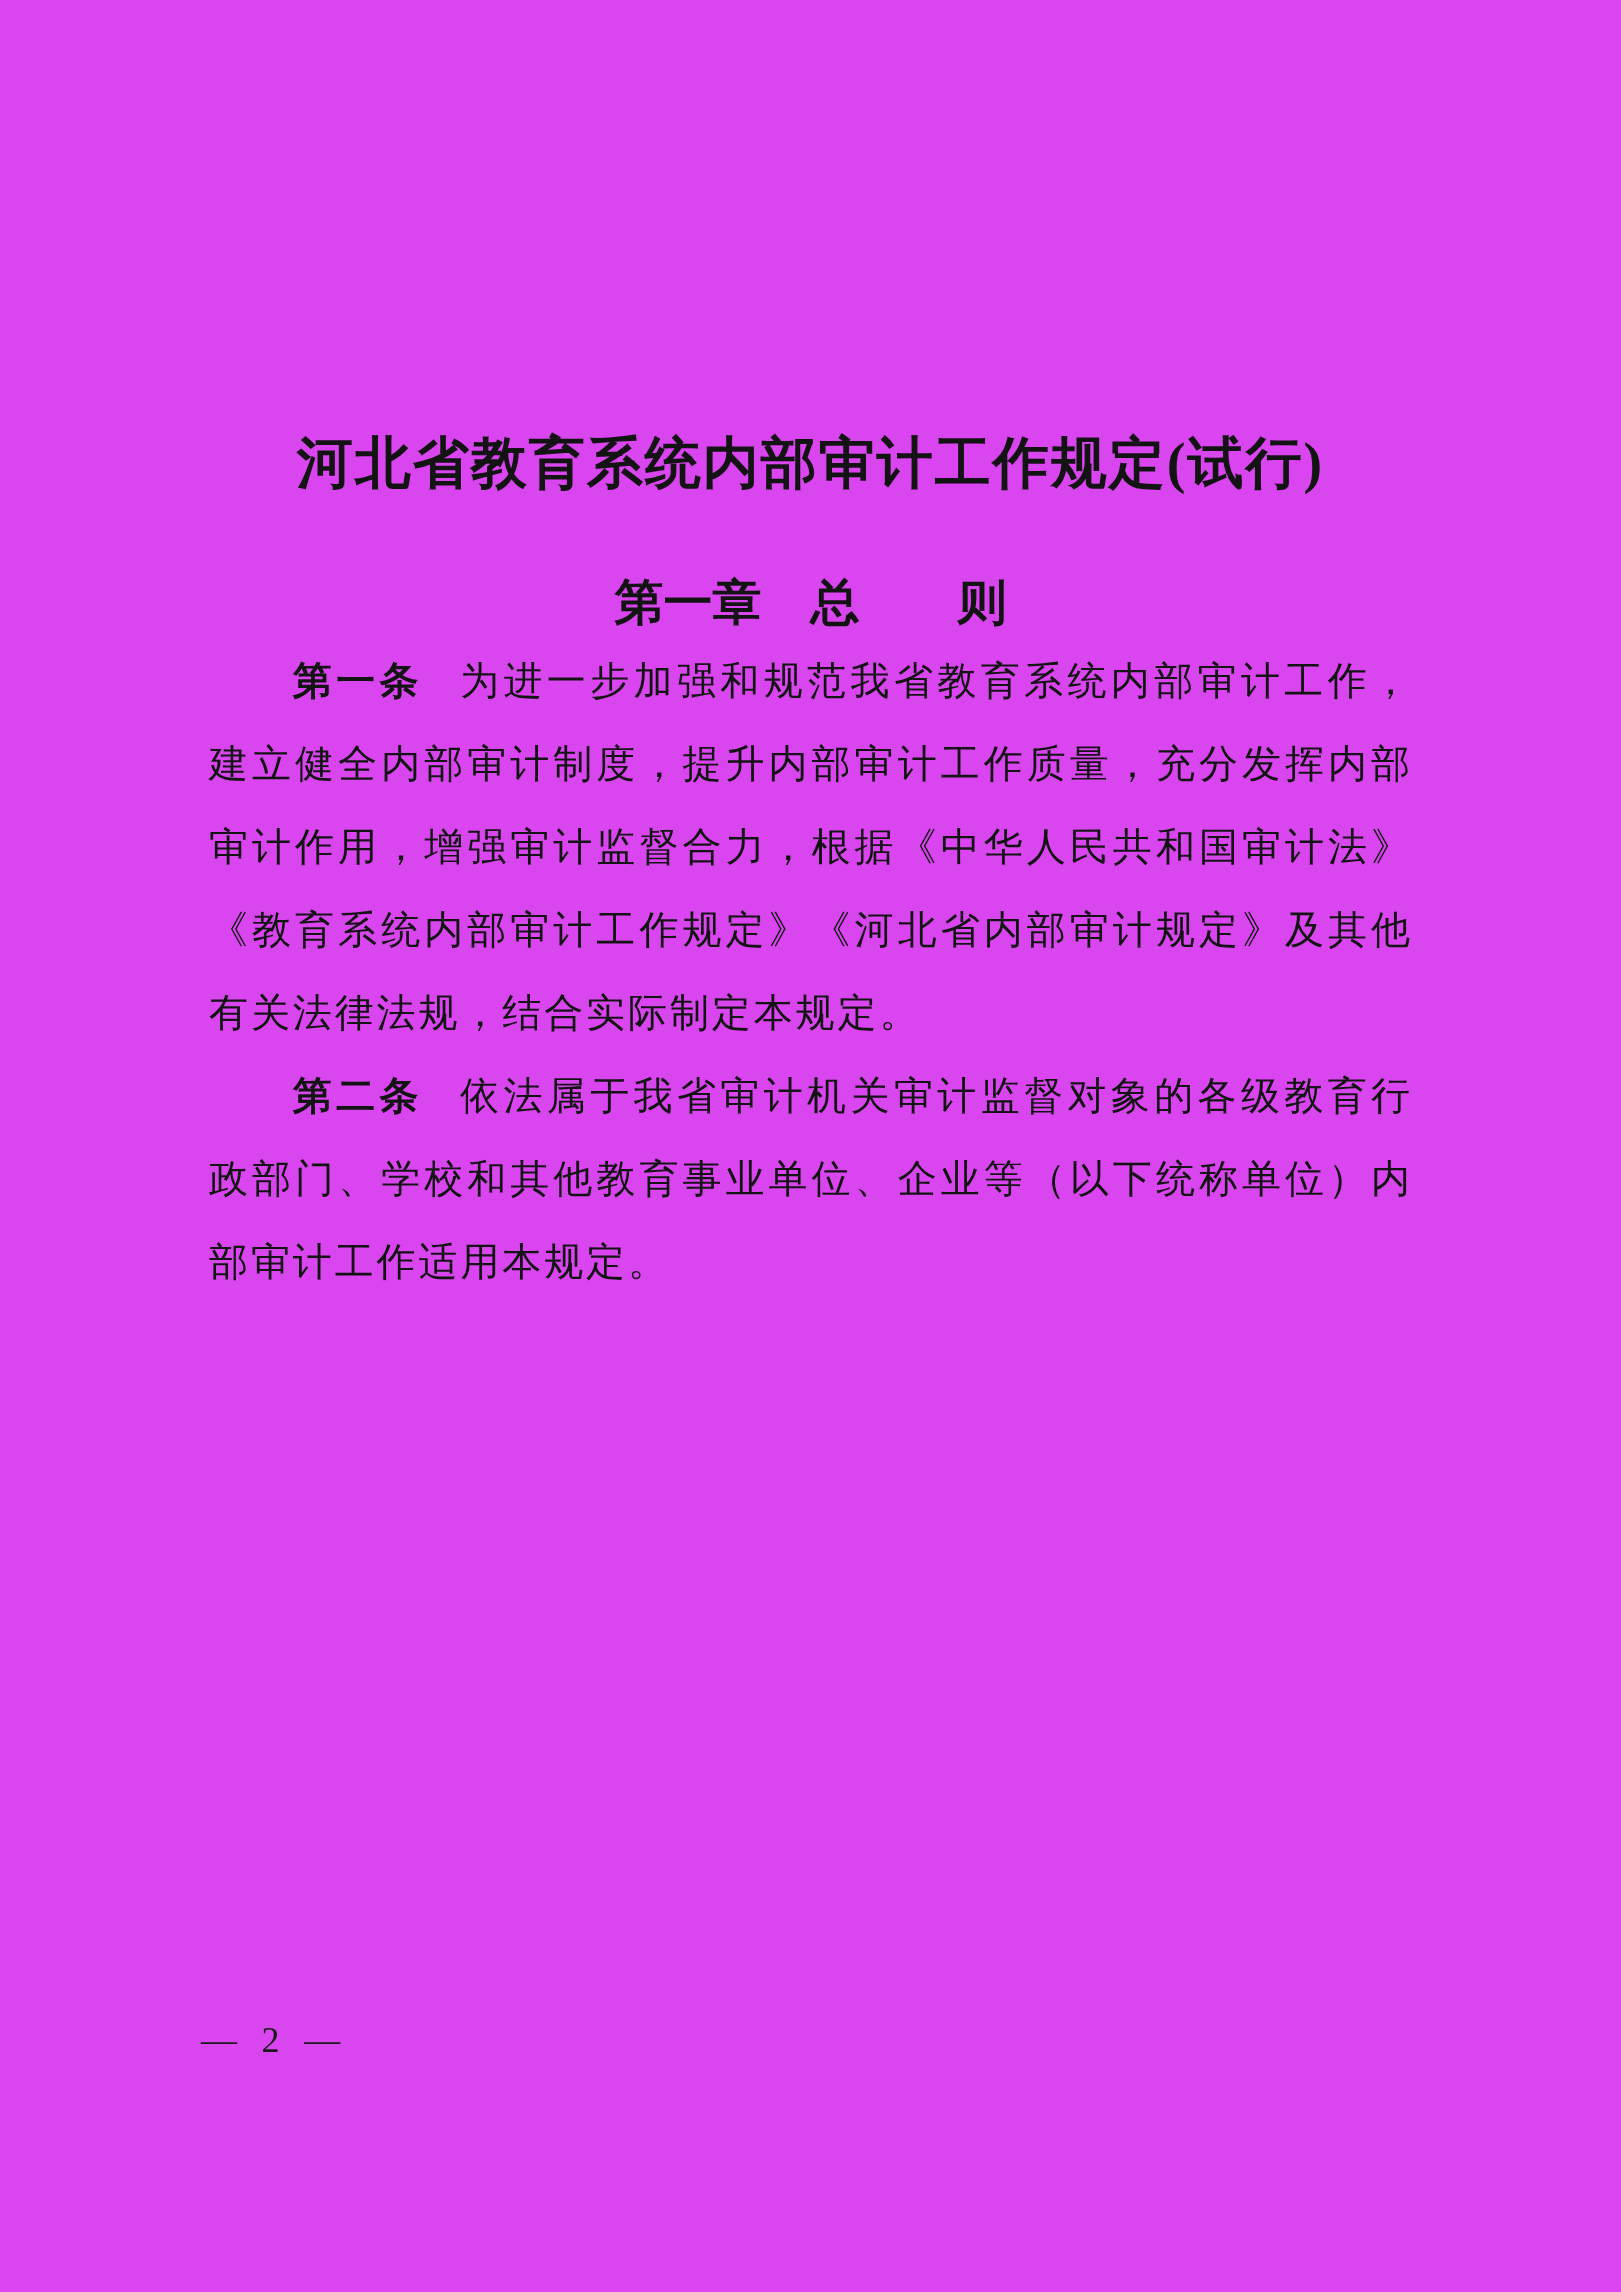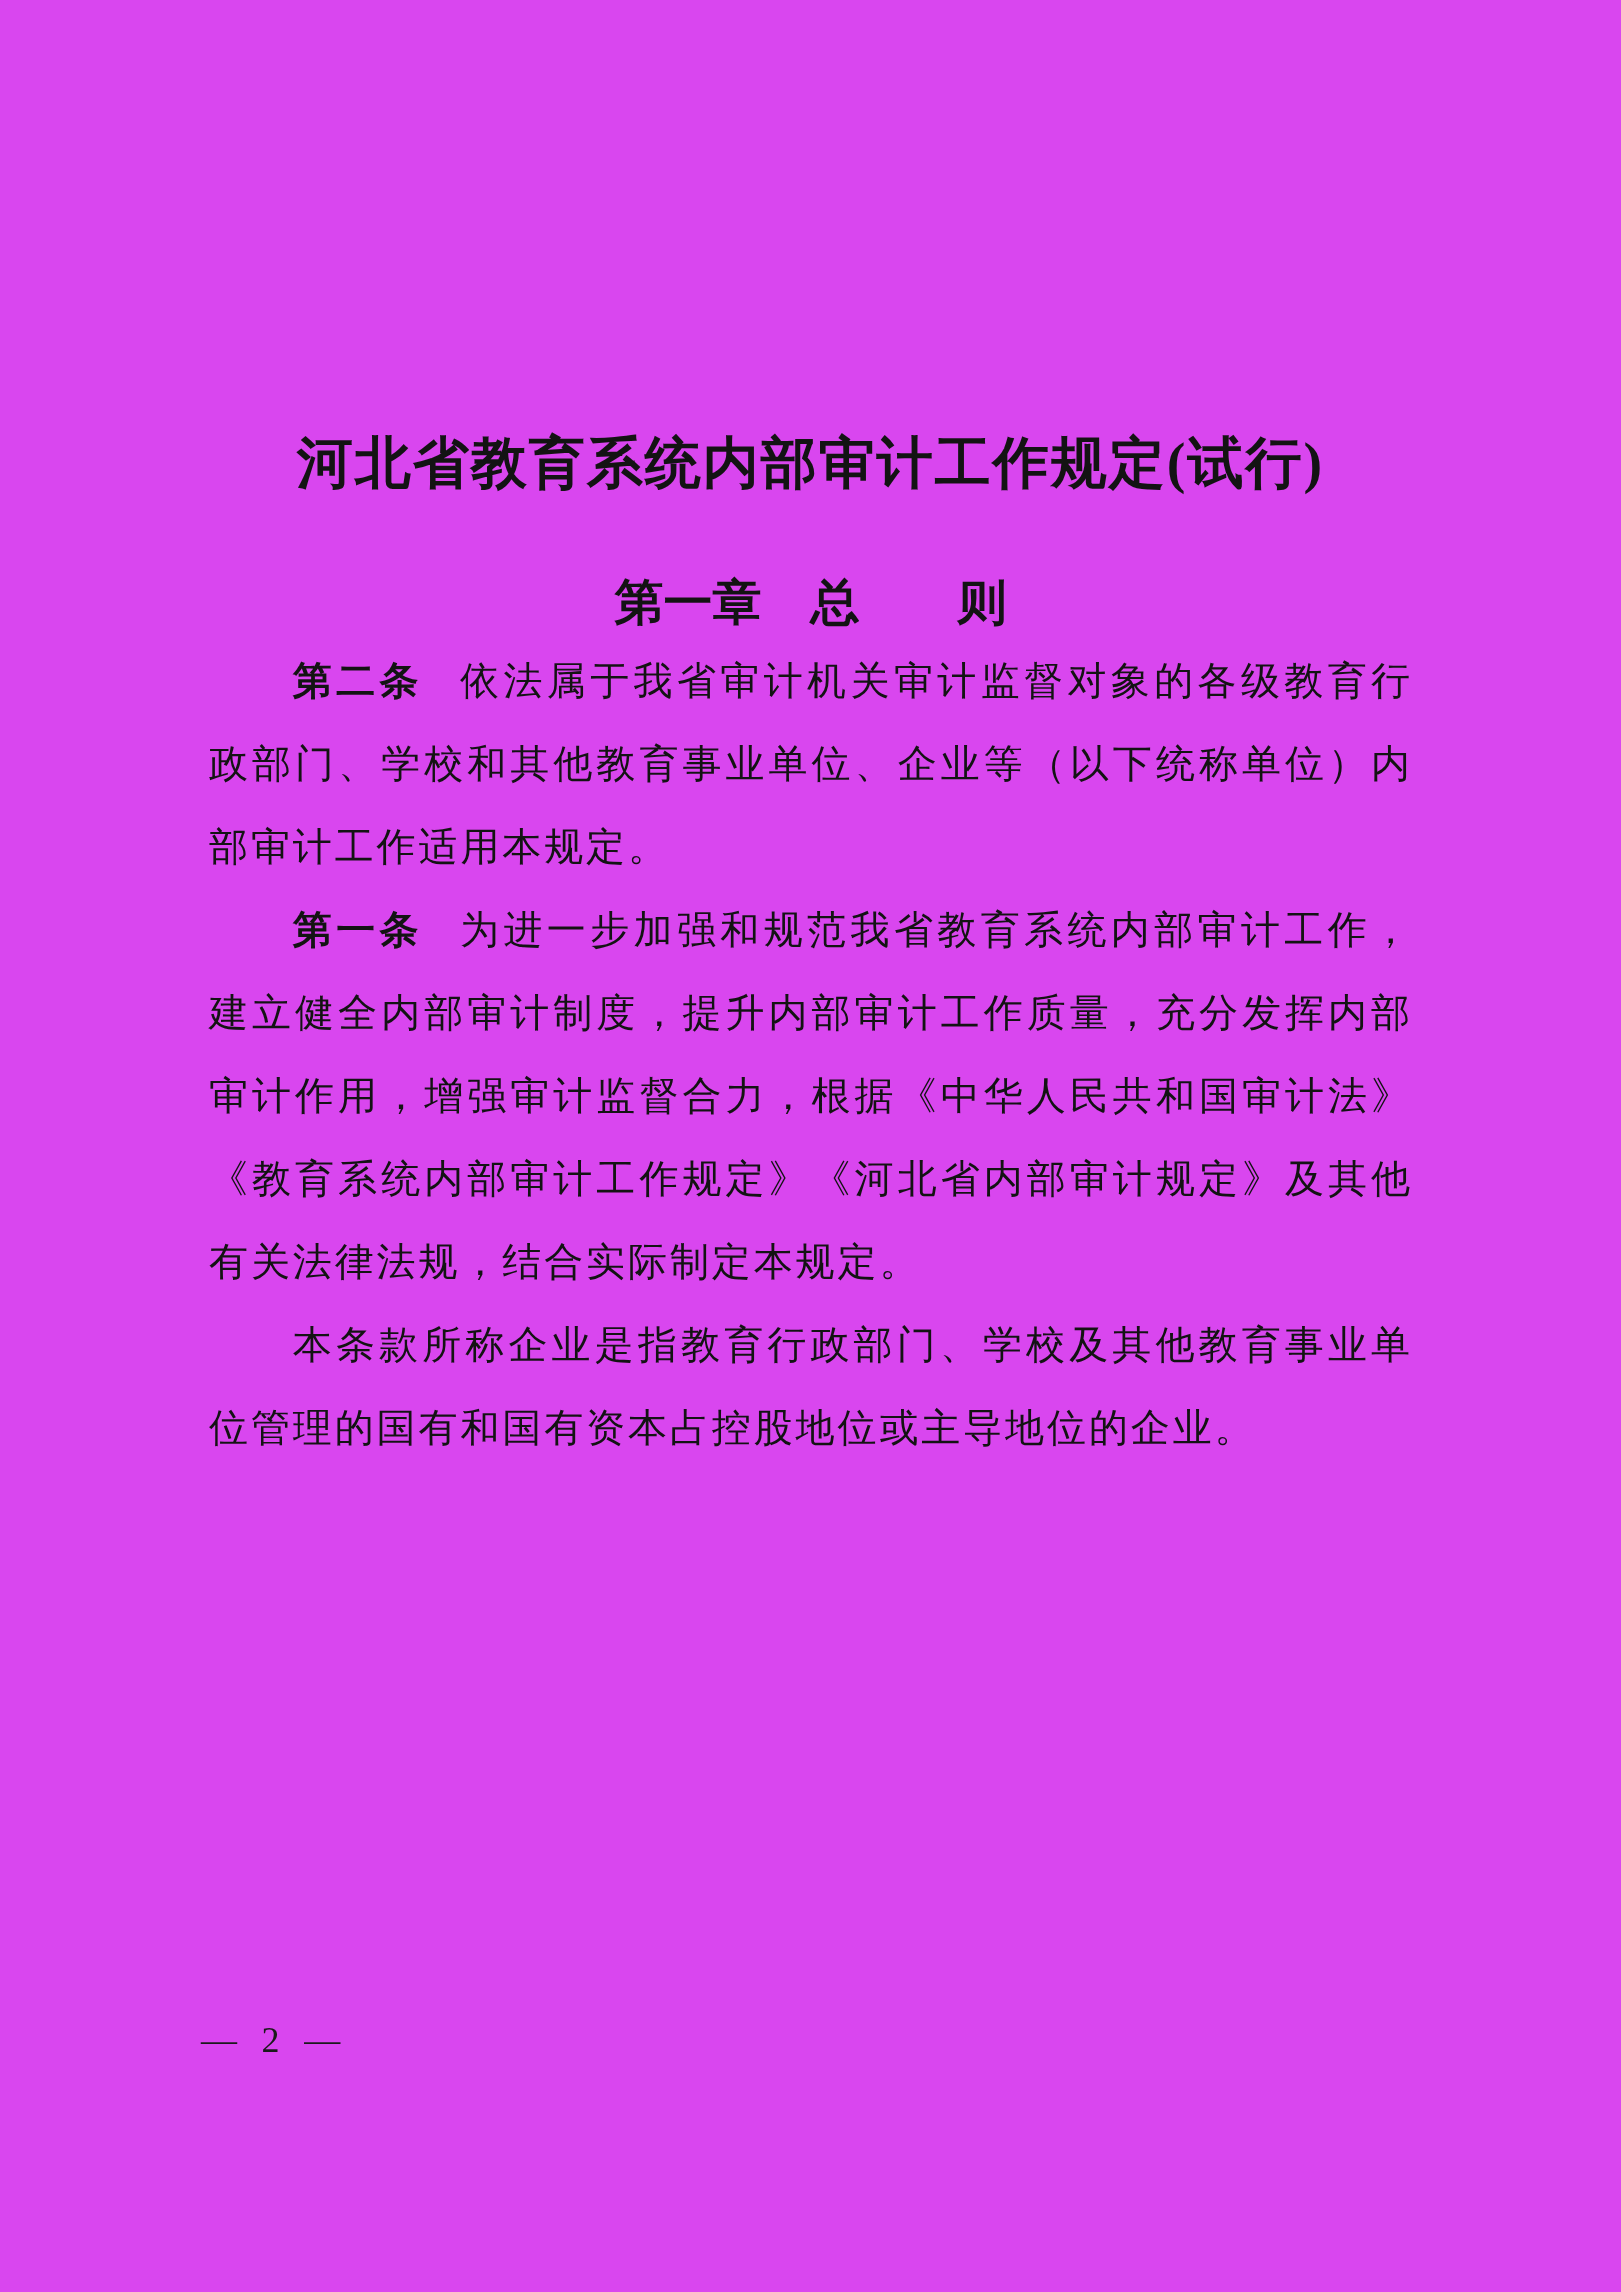--- a/index.html
+++ b/index.html
@@ -84,30 +84,27 @@
 
 <div class="page">
 
   <div class="doc-title">河北省教育系统内部审计工作规定(试行)</div>
 
   <div class="chapter-heading">第一章　总　　则</div>
 
   <div class="body-text">
 
     <p>
-      <span class="para-label">第二条</span><span>依法属于我省审计机关审计监督对象的各级教育行政部门、学校和其他教育事业单位、企业等（以下统称单位）内部审计工作适用本规定。</span>
-    </p>
-
-    <p>
       <span class="para-label">第一条</span><span>为进一步加强和规范我省教育系统内部审计工作，建立健全内部审计制度，提升内部审计工作质量，充分发挥内部审计作用，增强审计监督合力，根据《中华人民共和国审计法》《教育系统内部审计工作规定》《河北省内部审计规定》及其他有关法律法规，结合实际制定本规定。</span>
     </p>
 
     <p>
-      <span>本条款所称企业是指教育行政部门、学校及其他教育事业单位管理的国有和国有资本占控股地位或主导地位的企业。</span>
+      <span class="para-label">第二条</span><span>依法属于我省审计机关审计监督对象的各级教育行政部门、学校和其他教育事业单位、企业等（以下统称单位）内部审计工作适用本规定。</span>
     </p>
+
 
 
 
 
   </div>
 
   <div class="page-footer">— 2 —</div>
 
 </div>
 

